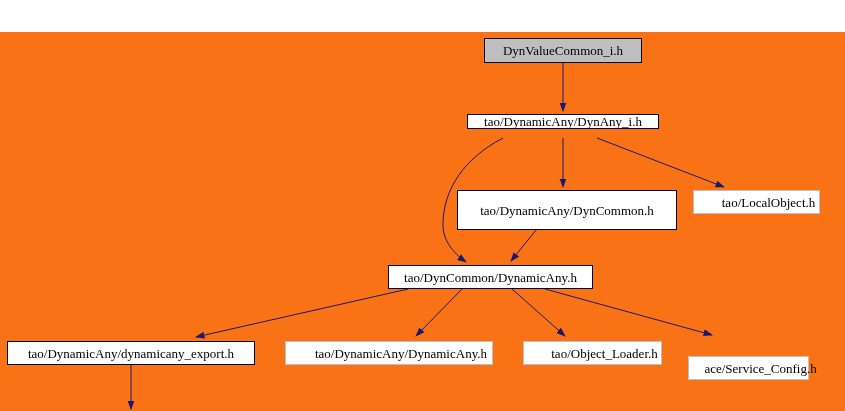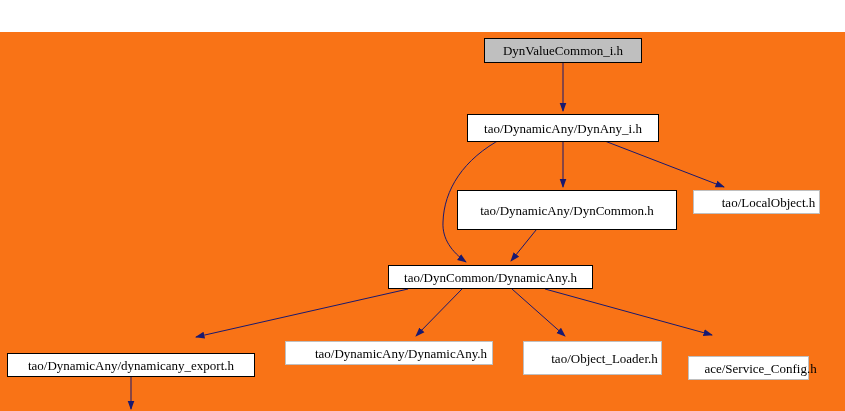--- a/index.html
+++ b/index.html
@@ -69,30 +69,30 @@
       <path d="M408,257 L196,305" marker-end="url(#arrow)"></path>
       <path d="M462,257 L416,304" marker-end="url(#arrow)"></path>
       <path d="M512,257 L565,304" marker-end="url(#arrow)"></path>
       <path d="M545,257 L712,303" marker-end="url(#arrow)"></path>
       <path d="M131,332 L131,377" marker-end="url(#arrow)"></path>
     </g>
   </svg>
 
   <div class="node current" style="left:484px; top:6px; width:158px; height:25px;">DynValueCommon_i.h</div>
 
-  <div class="node link" style="left:467px; top:82px; width:192px; height:28px;">tao/DynamicAny/DynAny_i.h</div>
+  <div class="node link" style="left:467px; top:82px; width:192px; height:15px;">tao/DynamicAny/DynAny_i.h</div>
 
   <div class="node link" style="left:457px; top:158px; width:220px; height:40px;">tao/DynamicAny/DynCommon.h</div>
 
   <div class="node undoc" style="left:693px; top:158px; width:127px; height:24px;">tao/LocalObject.h</div>
 
   <div class="node link" style="left:388px; top:233px; width:205px; height:24px;">tao/DynCommon/DynamicAny.h</div>
 
-  <div class="node link" style="left:7px; top:321px; width:248px; height:24px;">tao/DynamicAny/dynamicany_export.h</div>
+  <div class="node link" style="left:7px; top:309px; width:248px; height:24px;">tao/DynamicAny/dynamicany_export.h</div>
 
   <div class="node undoc" style="left:285px; top:309px; width:208px; height:24px;">tao/DynamicAny/DynamicAny.h</div>
 
-  <div class="node undoc" style="left:523px; top:309px; width:139px; height:34px;">tao/Object_Loader.h</div>
+  <div class="node undoc" style="left:523px; top:309px; width:139px; height:24px;">tao/Object_Loader.h</div>
 
   <div class="node undoc" style="left:688px; top:324px; width:121px; height:24px;">ace/Service_Config.h</div>
 
 
 </div>
 
 </body></html>

